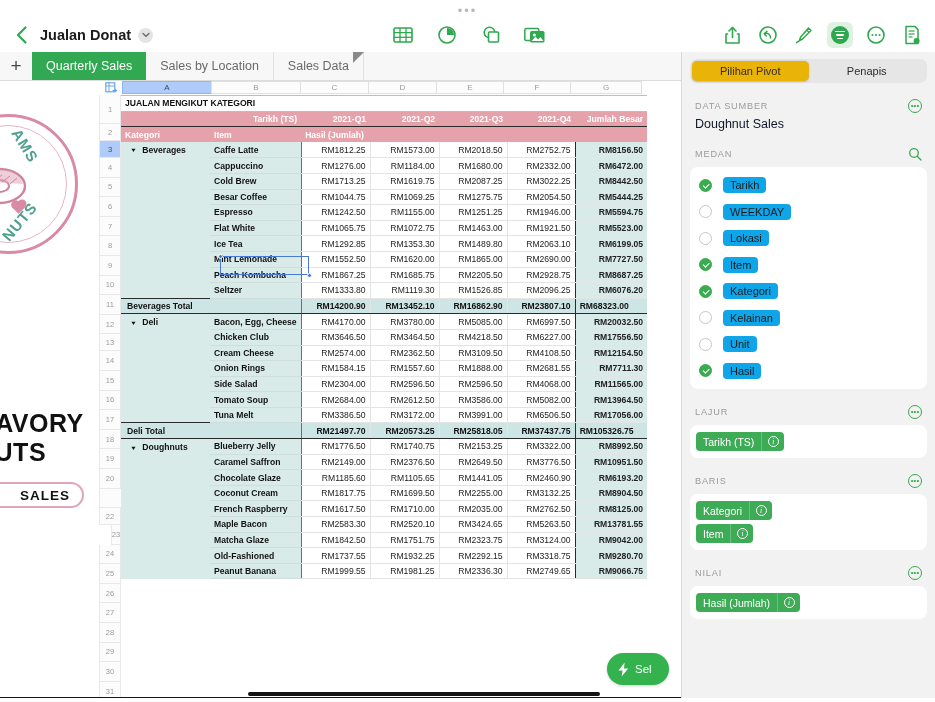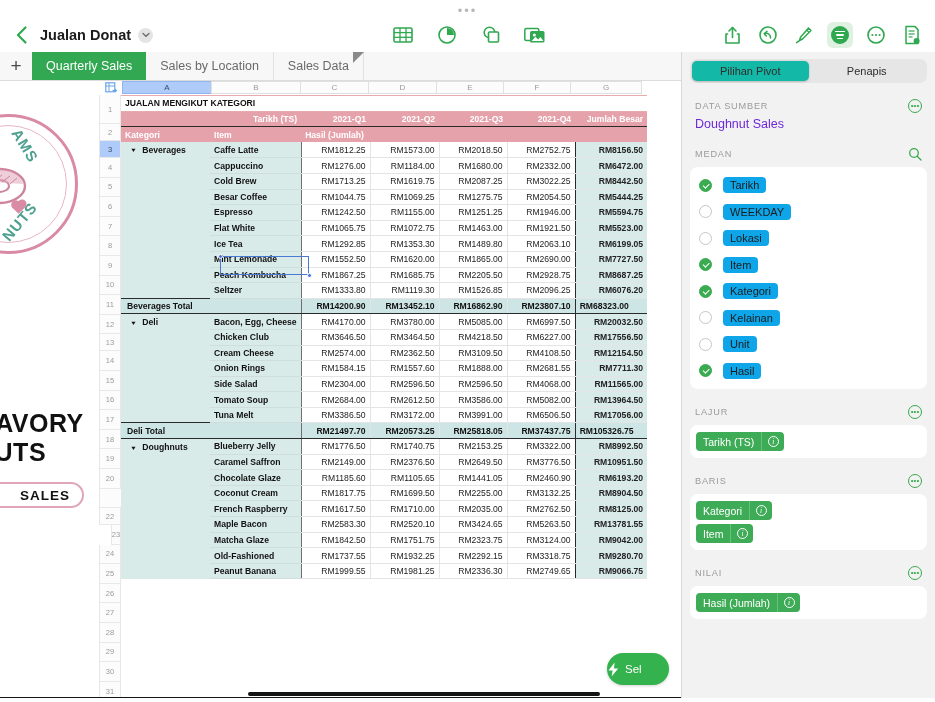--- a/index.html
+++ b/index.html
@@ -209,51 +209,51 @@
   
   .dragbar {
     position: absolute; left: 248px; top: 692px; width: 352px; height: 4px;
     background: #141414; border-radius: 2px; z-index: 6;
   }
 
   
   .sel-btn {
     position: absolute; left: 607px; top: 653px; width: 62px; height: 32px;
     background: #34b24e; border-radius: 16px; display: flex; align-items: center;
-    gap: 5px; padding-left: 0; color: #fff; font-size: 11.5px;
+    gap: 5px; padding-left: 10px; color: #fff; font-size: 11.5px;
     cursor: pointer; z-index: 8; box-shadow: 0 1px 3px rgba(0,0,0,.18);
     overflow: hidden;
   }
 
   
   .inspector {
     position: absolute; right: 0; top: 52px; width: 254px; height: 650px;
     background: #f2f2f2; border-left: 1px solid #d9d9d9;
   }
   .seg {
     margin: 7px 8px 0 8px; height: 24px; background: #e6e6e6; border-radius: 7px;
     display: flex; padding: 2px;
   }
   .seg div {
     flex: 1; display: flex; align-items: center; justify-content: center;
     font-size: 11px; color: #2d2d2d; border-radius: 5px; cursor: pointer;
   }
-  .seg div.on { background: #14b8a6; box-shadow: 0 0.5px 2px rgba(0,0,0,.2); }
+  .seg div.on { background: #eab308; box-shadow: 0 0.5px 2px rgba(0,0,0,.2); }
 
   .sec-hdr {
     display: flex; align-items: center; justify-content: space-between;
     padding: 0 13px; height: 18px; margin-top: 14px;
   }
   .sec-hdr .lbl { font-size: 9.2px; color: #9b9b9b; letter-spacing: 0.8px; }
   .ic-circle {
     width: 14px; height: 14px; border-radius: 50%; border: 1.2px solid #38a94f;
     display: flex; align-items: center; justify-content: center;
     cursor: pointer; color: #38a94f; font-size: 8px; line-height: 1;
   }
-  .src-name { padding: 2px 13px 0 13px; font-size: 12.5px; color: #6d28d9; }
+  .src-name { padding: 2px 13px 0 13px; font-size: 12.5px; color: #0f172a; }
 
   .card {
     margin: 4px 8px 0 8px; background: #fff; border-radius: 8px;
     padding: 5px 0; overflow: hidden;
   }
   .field-row {
     display: flex; align-items: center; height: 26.5px; padding-left: 9px;
     cursor: pointer;
   }
   .chk {

